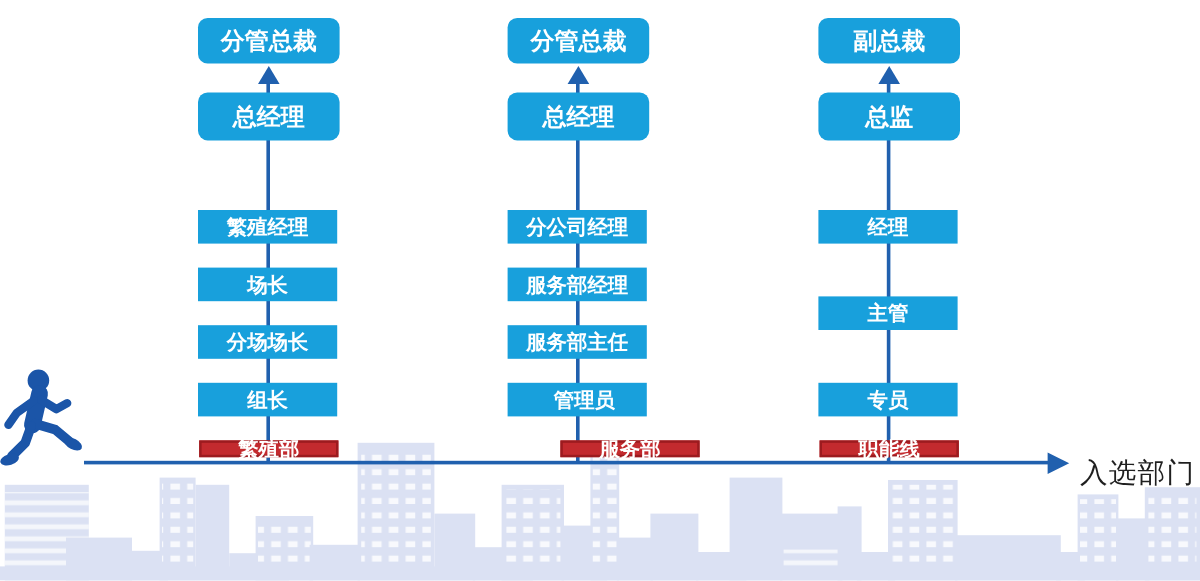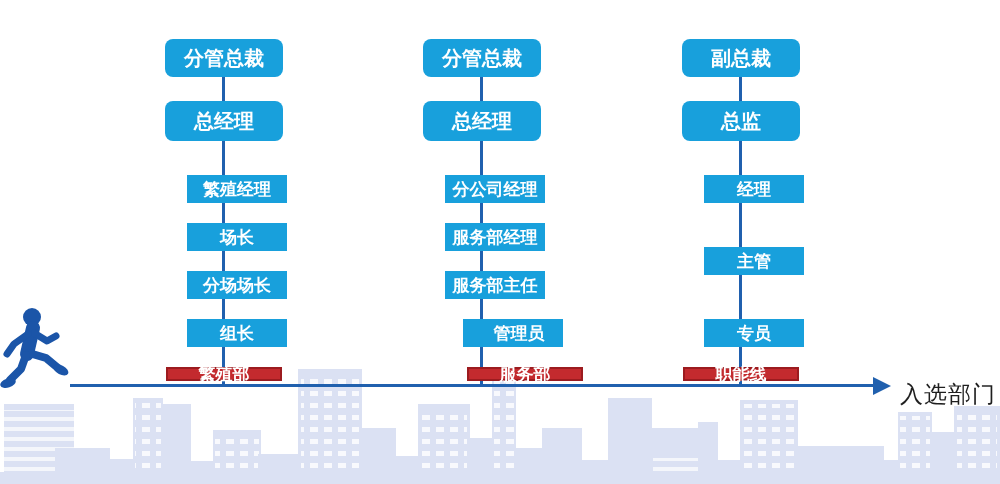--- a/index.html
+++ b/index.html
@@ -12,22 +12,22 @@
   .up-arrow{position:absolute;width:0;height:0;z-index:2;
     border-left:9px solid transparent;border-right:9px solid transparent;
     border-bottom:15px solid #2060AE;}
   .hline{position:absolute;left:70px;top:384px;width:804px;height:3px;background:#2060AE;z-index:2;}
   .right-arrow{position:absolute;left:873px;top:377px;width:0;height:0;z-index:2;
     border-top:9px solid transparent;border-bottom:9px solid transparent;
     border-left:18px solid #2060AE;}
   
   .box{position:absolute;display:flex;align-items:center;justify-content:center;
     color:#ffffff;font-weight:bold;text-align:center;box-sizing:border-box;}
-  .box-exec{width:118px;height:38px;background:#18A0DC;border-radius:8px;font-size:20px;z-index:3;margin-top:24px;}
-  .box-mid{width:100px;height:28px;background:#18A0DC;font-size:17px;z-index:3;margin-left:22px;}
+  .box-exec{width:118px;height:38px;background:#18A0DC;border-radius:8px;font-size:20px;z-index:3;}
+  .box-mid{width:116px;height:28px;background:#18A0DC;font-size:17px;z-index:3;}
   .box-dept{width:116px;height:14px;background:#C32A2E;border:2px solid #9C1B1F;font-size:17px;z-index:4;}
   
   .dest-label{position:absolute;left:900px;top:379px;font-size:23px;color:#1F1F1F;z-index:3;letter-spacing:1px;font-family:Liberation Serif, serif;}
   
   .person{position:absolute;left:0px;top:306px;width:72px;height:86px;z-index:3;}
   .skyline{position:absolute;left:0px;top:364px;width:1000px;height:120px;z-index:1;}
 </style>
 </head>
 <body>
 
@@ -111,21 +111,21 @@
   <div class="box box-mid" style="left:165px;top:319px;">组长</div>
   <div class="box box-dept" style="left:166px;top:367px;">繁殖部</div>
 
   <div class="vline" style="left:480px;top:64px;height:322px;"></div>
   <div class="up-arrow" style="left:473px;top:55px;"></div>
   <div class="box box-exec" style="left:423px;top:15px;">分管总裁</div>
   <div class="box box-exec" style="left:423px;top:77px;height:40px;">总经理</div>
   <div class="box box-mid" style="left:423px;top:175px;">分公司经理</div>
   <div class="box box-mid" style="left:423px;top:223px;">服务部经理</div>
   <div class="box box-mid" style="left:423px;top:271px;text-align:center;">服务部主任</div>
-  <div class="box box-mid" style="left:441px;top:319px;padding-left:12px;">管理员</div>
+  <div class="box box-mid" style="left:423px;top:319px;padding-left:12px;">管理员</div>
   <div class="box box-dept" style="left:424px;top:367px;margin-left:43px;">服务部</div>
 
   <div class="vline" style="left:739px;top:64px;height:322px;"></div>
   <div class="up-arrow" style="left:732px;top:55px;"></div>
   <div class="box box-exec" style="left:682px;top:15px;">副总裁</div>
   <div class="box box-exec" style="left:682px;top:77px;height:40px;font-family:Liberation Mono, monospace;">总监</div>
   <div class="box box-mid" style="left:682px;top:175px;">经理</div>
   <div class="box box-mid" style="left:682px;top:247px;">主管</div>
   <div class="box box-mid" style="left:682px;top:319px;">专员</div>
   <div class="box box-dept" style="left:683px;top:367px;">职能线</div>

